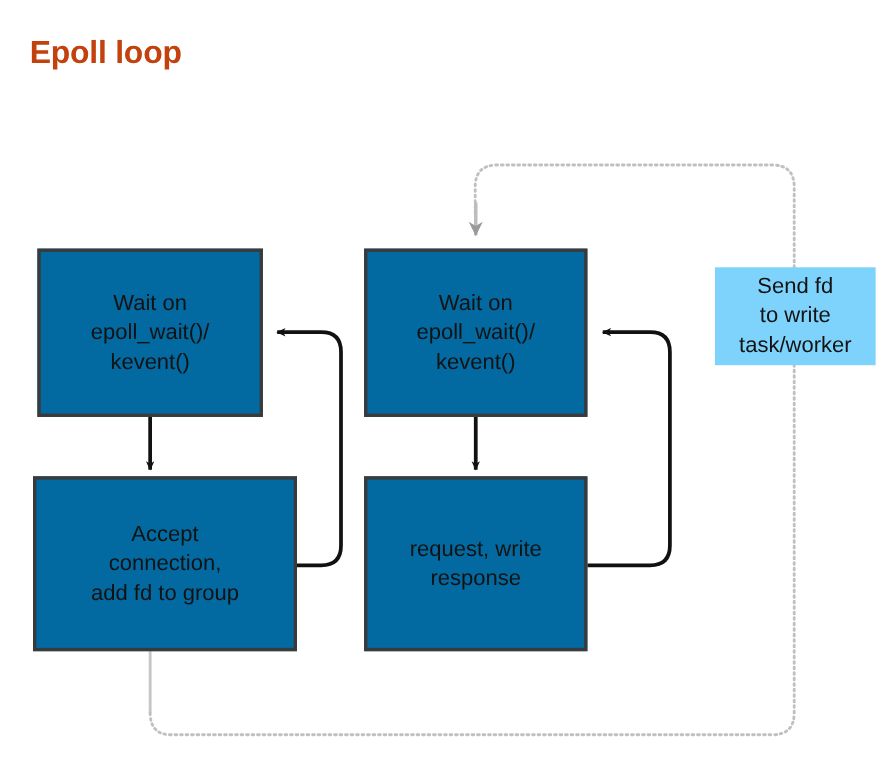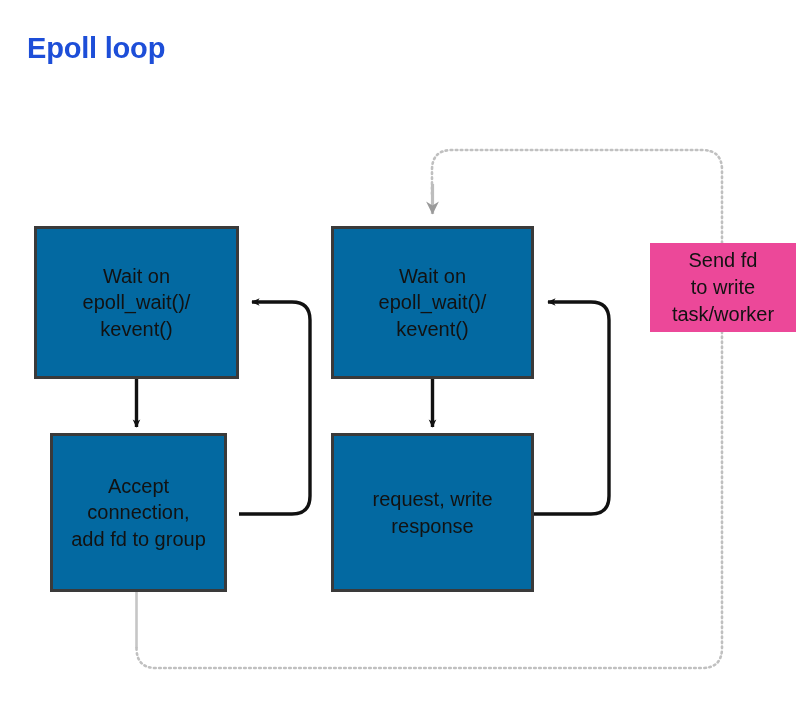--- a/index.html
+++ b/index.html
@@ -20,21 +20,21 @@
     top: 0;
     width: 810px;
     height: 706px;
   }
   #title {
     position: absolute;
     left: 27px;
     top: 33px;
     font-size: 29px;
     font-weight: bold;
-    color: #1d4ed8;
+    color: #c2410c;
     letter-spacing: -0.2px;
     line-height: 1.1;
     white-space: nowrap;
   }
   .node {
     position: absolute;
     box-sizing: border-box;
     border: 3px solid #3a3a3a;
     background: #0369a1;
     display: flex;
@@ -44,34 +44,34 @@
     font-size: 20px;
     line-height: 1.32;
     color: #121212;
     z-index: 3;
   }
   .node span {
     display: block;
     padding: 0 6px;
   }
   #node-wait-left  { left: 34px;  top: 226px; width: 205px; height: 153px; }
-  #node-accept     { left: 50px;  top: 433px; width: 177px; height: 159px; }
+  #node-accept     { left: 30px;  top: 433px; width: 240px; height: 159px; }
   #node-wait-right { left: 331px; top: 226px; width: 203px; height: 153px; }
   #node-read       { left: 331px; top: 433px; width: 203px; height: 159px; }
 
   #send-label {
     position: absolute;
     left: 650px;
     top: 243px;
     width: 146px;
     text-align: center;
     font-size: 20px;
     line-height: 1.35;
     color: #121212;
-    background: #ec4899;
+    background: #7dd3fc;
     padding: 4px 0;
     z-index: 4;
   }
   #send-label span { display: block; }
 </style>
 </head>
 <body>
 
 <div id="title">Epoll loop</div>
 

